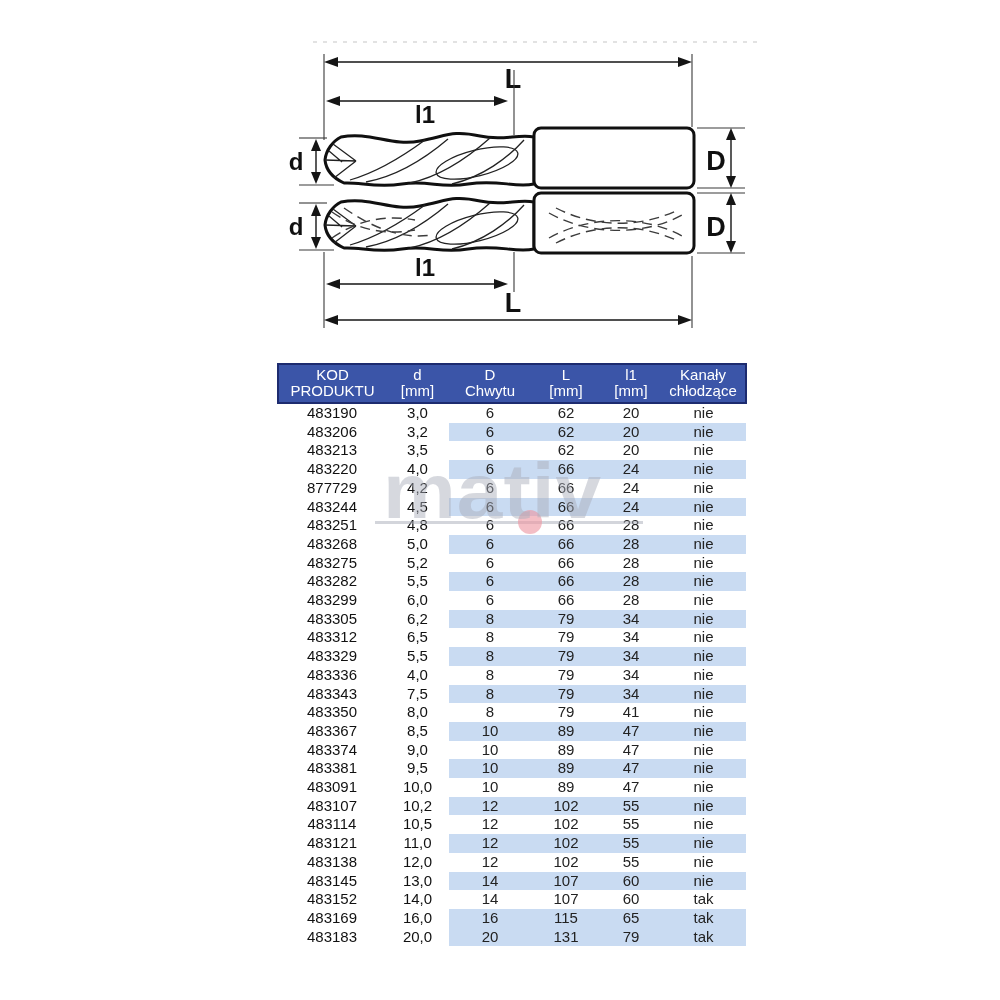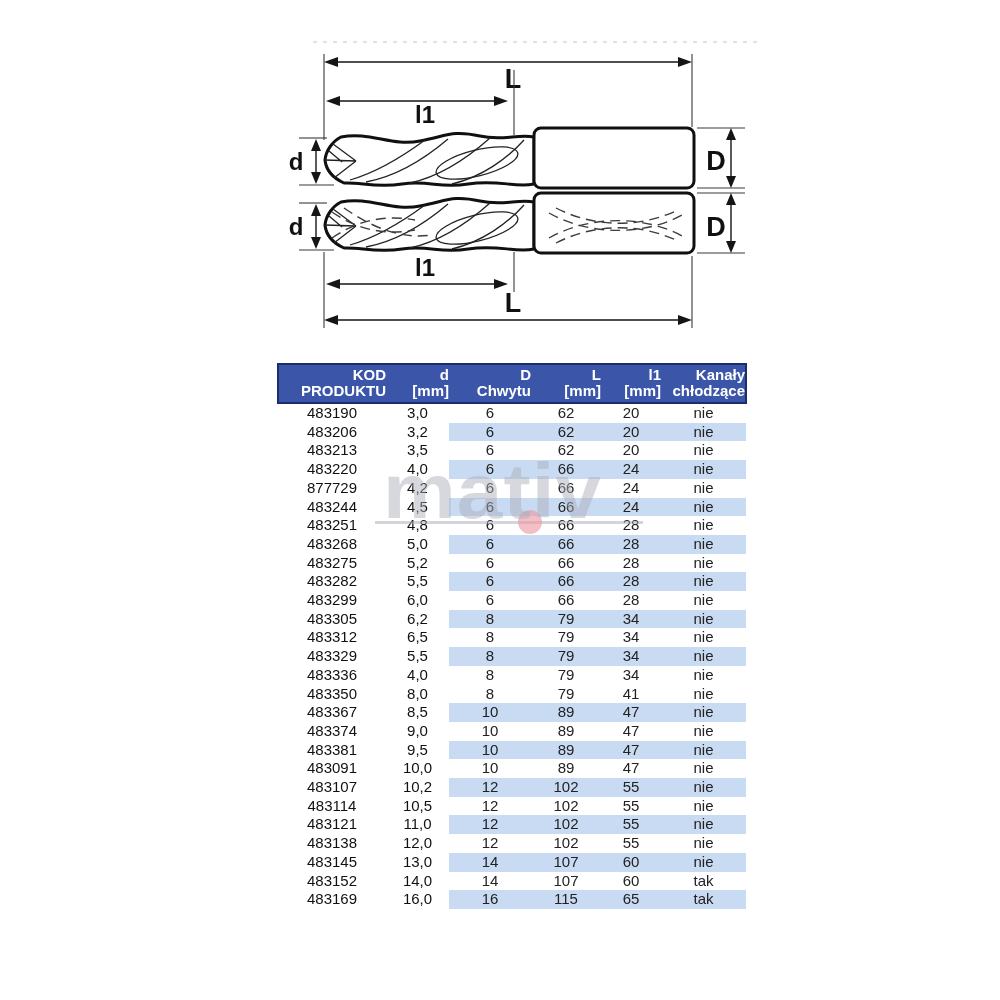--- a/index.html
+++ b/index.html
@@ -41,22 +41,22 @@
 
   
   .spec-table{
     position:absolute;left:277px;top:363px;width:468px;
     border-collapse:collapse;table-layout:fixed;
     font-family:"Liberation Sans",sans-serif;
     z-index:2;
   }
   .spec-table th{
     background:var(--header-bg,#3b55a8);
-    color:#ffffff;font-weight:bold;font-size:15px;line-height:16px;
-    padding:2px 0 3px 0;text-align:right;
+    color:#ffffff;font-weight:normal;font-size:15px;line-height:16px;
+    padding:2px 0 3px 0;text-align:center;
     border-top:2px solid var(--header-border,#1d2b6f);
     border-bottom:2px solid var(--header-border,#1d2b6f);
   }
   .spec-table th:first-child{border-left:2px solid var(--header-border,#1d2b6f);}
   .spec-table th:last-child{border-right:2px solid var(--header-border,#1d2b6f);}
   .spec-table td{
     height:18.7px;line-height:18.7px;font-size:15px;
     text-align:center;padding:0;color:#222;white-space:nowrap;
   }
   .spec-table td.b{font-weight:normal;color:#111;}
@@ -323,20 +323,28 @@
         </tr>
         <tr>
           <td class="b">483336</td>
           <td class="b">4,0</td>
           <td>8</td>
           <td>79</td>
           <td>34</td>
           <td>nie</td>
         </tr>
         <tr>
+          <td class="b">483343</td>
+          <td class="b">7,5</td>
+          <td class="band">8</td>
+          <td class="band">79</td>
+          <td class="band">34</td>
+          <td class="band">nie</td>
+        </tr>
+        <tr>
           <td class="b">483350</td>
           <td class="b">8,0</td>
           <td>8</td>
           <td>79</td>
           <td>41</td>
           <td>nie</td>
         </tr>
         <tr>
           <td class="b">483367</td>
           <td class="b">8,5</td>
@@ -418,20 +426,28 @@
           <td>tak</td>
         </tr>
         <tr>
           <td class="b">483169</td>
           <td class="b">16,0</td>
           <td class="band">16</td>
           <td class="band">115</td>
           <td class="band">65</td>
           <td class="band">tak</td>
         </tr>
+        <tr>
+          <td class="b">483183</td>
+          <td class="b">20,0</td>
+          <td class="band">20</td>
+          <td class="band">131</td>
+          <td class="band">79</td>
+          <td class="band">tak</td>
+        </tr>
       </tbody>
   </table>
 
   <div class="watermark">
     <div class="wm-line"></div>
     <div class="wm-dot"></div>
     <div class="wm-text">mativ</div>
   </div>
 
 </div>

